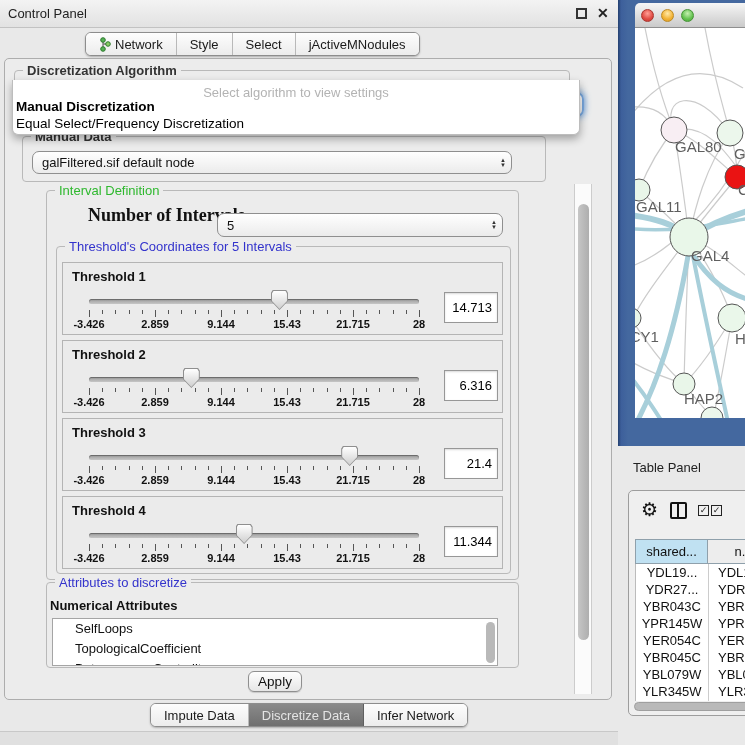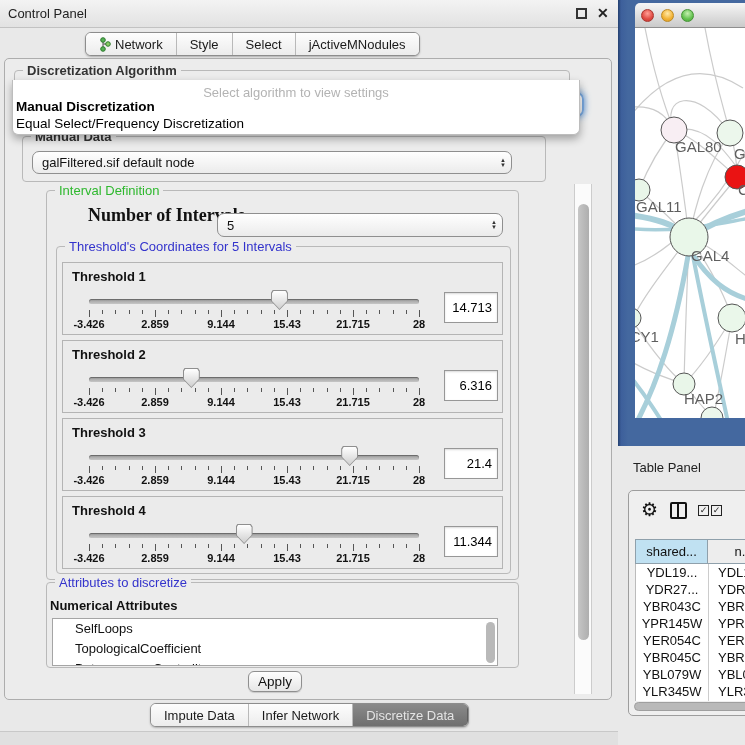--- a/index.html
+++ b/index.html
@@ -393,25 +393,25 @@
 <div class="abs" id="apply-btn">Apply</div>
 
 <div class="abs" id="v-scroll">
   <div id="v-thumb"></div>
 </div>
 
 <div class="abs seg-group" id="bottom-tabs">
     <div class="seg">
       <span>Impute Data</span>
     </div>
+    <div class="seg sel">
+      <span>Discretize Data</span>
+    </div>
     <div class="seg">
       <span>Infer Network</span>
-    </div>
-    <div class="seg sel">
-      <span>Discretize Data</span>
     </div>
   </div>
 <div class="abs" id="bottom-strip"></div>
 
 <div class="abs" id="net-frame"></div>
 <div class="abs" id="net-titlebar">
   <div class="light" id="light-red"></div>
   <div class="light" id="light-yellow"></div>
   <div class="light" id="light-green"></div>
 </div>

